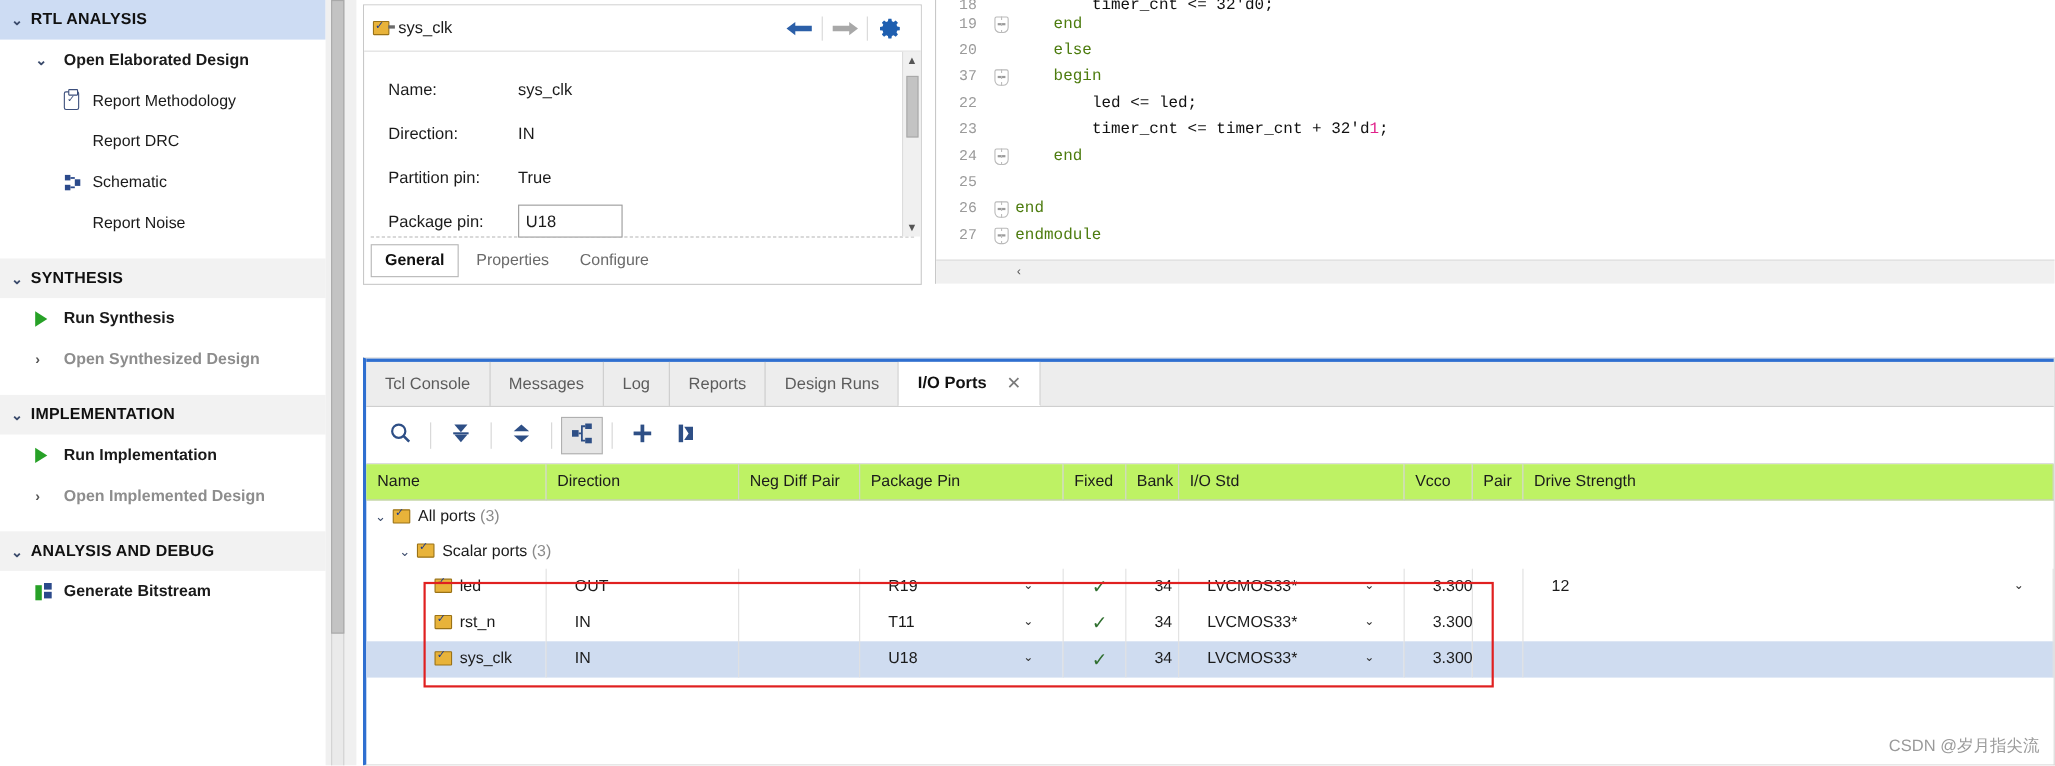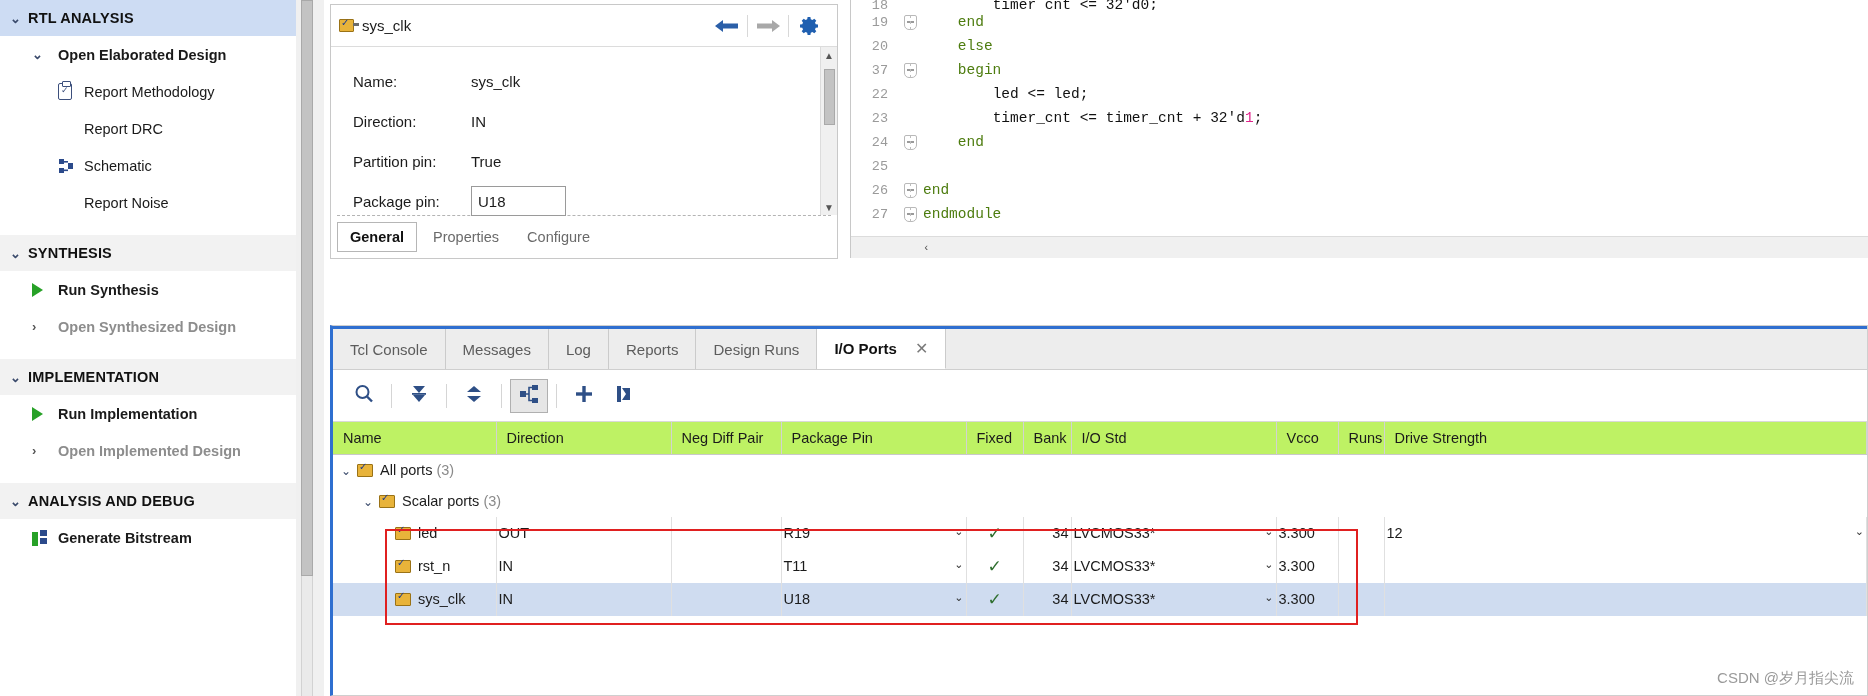--- a/index.html
+++ b/index.html
@@ -96,21 +96,21 @@
   .tb .x { margin-left:18px; font-size:16px; color:#7a7a7a; font-weight:normal; }
   .iotool { height:52px; display:flex; align-items:center; padding-left:12px; gap:2px;
     background:#fff; border-bottom:1px solid #d9d9d9; }
   .tbtn { width:38px;height:34px;display:flex;align-items:center;justify-content:center; }
   .tbtn.pressed { border:1px solid #b0b0b0; background:#e6e6e6; }
   .tsep { width:1px;height:24px;background:#d5d5d5; margin:0 6px; }
 
   table.iot { width:100%; border-collapse:collapse; table-layout:fixed; }
   table.iot th { background:#bef264; font-weight:normal; font-size:14.5px; text-align:left;
     padding:8px 10px; border-right:1px solid #d2d2d2; border-bottom:1px solid #c9c9c9; color:#1b1b1b; }
-  table.iot td { font-size:14.5px; padding:6px 2px; border-right:1px solid #e0e0e0;
+  table.iot td { font-size:14.5px; padding:6px 26px; border-right:1px solid #e0e0e0;
     height:31px; color:#1b1b1b; }
   tr.grp td { border-right:none; }
   tr.sel td { background:#cfdcf0; }
   .twist { display:inline-block; width:16px; color:#3a4a6b; font-size:12px; }
   .folder { display:inline-block; width:16px;height:13px;background:#e8b33a;
     border:1.3px solid #9a7216;border-radius:1px;position:relative;
     vertical-align:-2px;margin-right:7px; }
   .folder:before { content:"✓";position:absolute;left:1px;top:-4px;font-size:10px;color:#1a3a8f; }
   .cnt { color:#8a8a8a; }
   .chk { color:#2f6f2f; font-size:17px; }
@@ -446,21 +446,21 @@
       <thead>
           <tr id="io-head">
             <th>Name</th>
             <th>Direction</th>
             <th>Neg Diff Pair</th>
             <th>Package Pin</th>
             <th>Fixed</th>
             <th>Bank</th>
             <th>I/O Std</th>
             <th>Vcco</th>
-            <th>Runs</th>
+            <th>Pair</th>
             <th>Drive Strength</th>
           </tr>
         </thead>
       <tbody id="io-body">
           <tr class="grp">
             <td colspan="10" style="padding-left:8px"><span class="twist">⌄</span><span class="folder"></span><span>All ports</span> <span class="cnt">(3)</span></td>
           </tr>
           <tr class="grp">
             <td colspan="10" style="padding-left:30px"><span class="twist">⌄</span><span class="folder"></span><span>Scalar ports</span> <span class="cnt">(3)</span></td>
           </tr>

